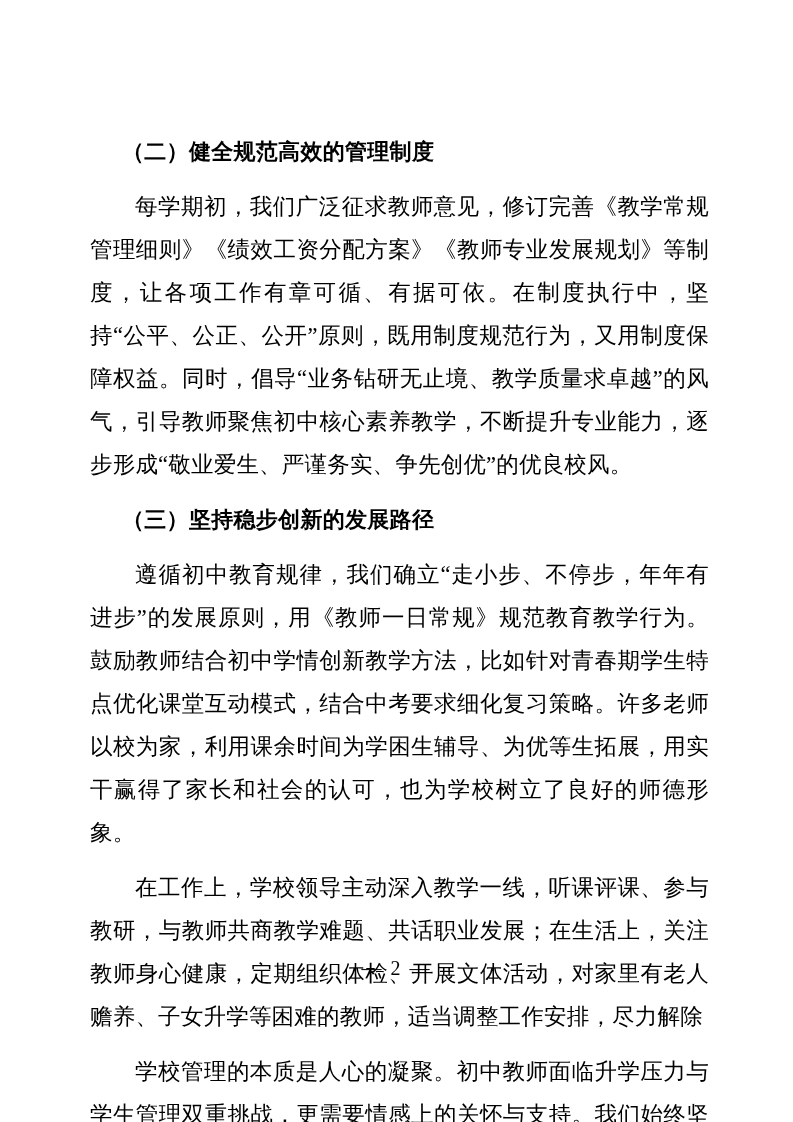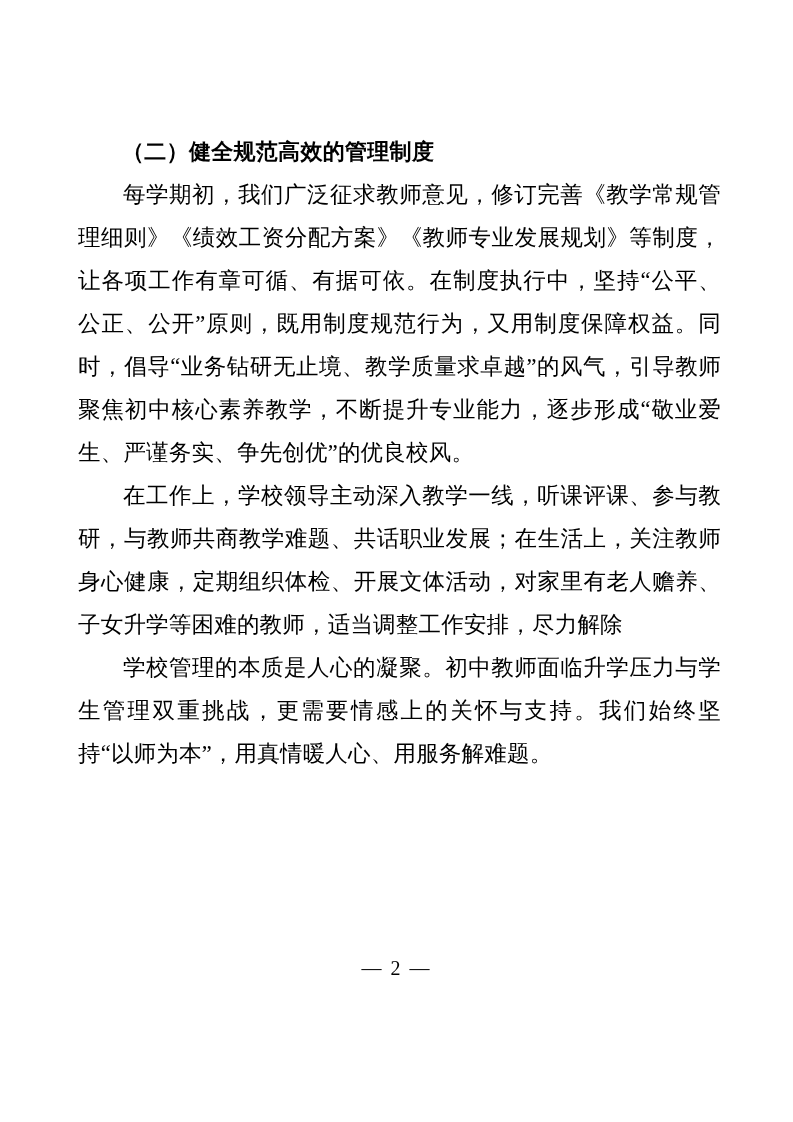--- a/index.html
+++ b/index.html
@@ -25,21 +25,21 @@
     padding: 130px 72px 60px 78px;
   }
   .body-text {
     font-size: 22.5px;
     line-height: 43px;
     text-align: justify;
     text-justify: inter-ideograph;
     letter-spacing: 0.2px;
   }
   p {
-    margin: 0;
+    margin: 12px;
     text-indent: 2em;
   }
   .heading {
     font-family: "DejaVu Sans", "Liberation Sans", sans-serif;
     font-weight: bold;
     font-size: 22px;
     line-height: 43px;
     text-indent: 2em;
     margin: 0;
     letter-spacing: 0.3px;
@@ -55,17 +55,19 @@
     letter-spacing: 2px;
   }
 </style>
 </head>
 <body>
 
 <div class="page">
   <div class="body-text">
     <div class="heading">（二）健全规范高效的管理制度</div>
     <p>每学期初，我们广泛征求教师意见，修订完善《教学常规管理细则》《绩效工资分配方案》《教师专业发展规划》等制度，让各项工作有章可循、有据可依。在制度执行中，坚持“公平、公正、公开”原则，既用制度规范行为，又用制度保障权益。同时，倡导“业务钻研无止境、教学质量求卓越”的风气，引导教师聚焦初中核心素养教学，不断提升专业能力，逐步形成“敬业爱生、严谨务实、争先创优”的优良校风。</p>
+    <div class="heading">（三）坚持稳步创新的发展路径</div>
+    <p>遵循初中教育规律，我们确立“走小步、不停步，年年有进步”的发展原则，用《教师一日常规》规范教育教学行为。鼓励教师结合初中学情创新教学方法，比如针对青春期学生特点优化课堂互动模式，结合中考要求细化复习策略。许多老师以校为家，利用课余时间为学困生辅导、为优等生拓展，用实干赢得了家长和社会的认可，也为学校树立了良好的师德形象。</p>
     <p>在工作上，学校领导主动深入教学一线，听课评课、参与教研，与教师共商教学难题、共话职业发展；在生活上，关注教师身心健康，定期组织体检、开展文体活动，对家里有老人赡养、子女升学等困难的教师，适当调整工作安排，尽力解除</p>
     <p>学校管理的本质是人心的凝聚。初中教师面临升学压力与学生管理双重挑战，更需要情感上的关怀与支持。我们始终坚持“以师为本”，用真情暖人心、用服务解难题。</p>
   </div>
   <div class="footer">— 2 —</div>
 </div>
 
 </body></html>

